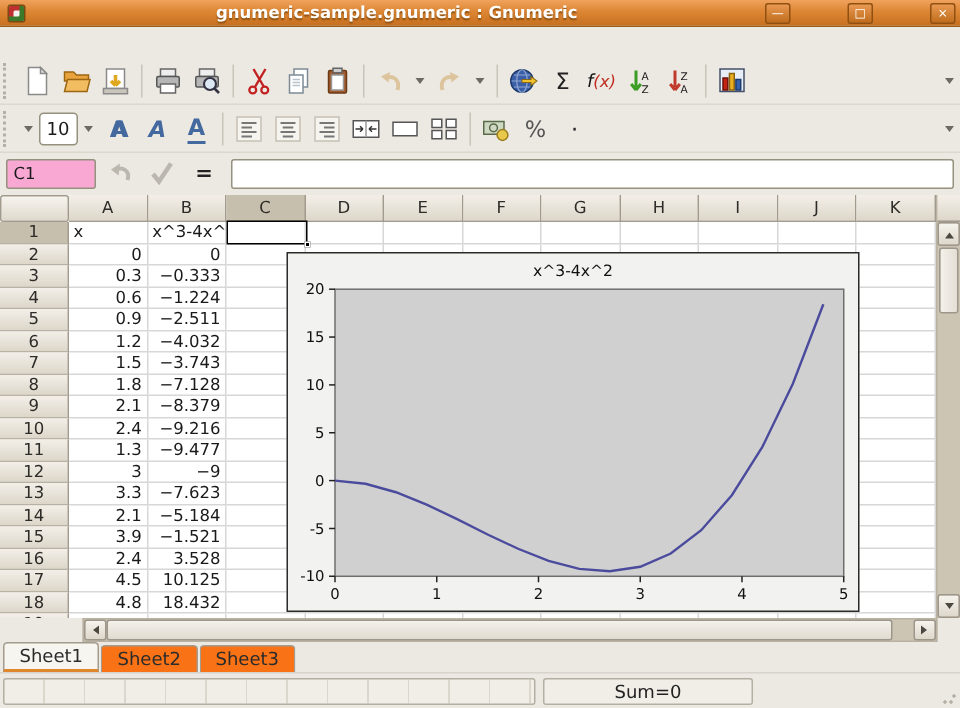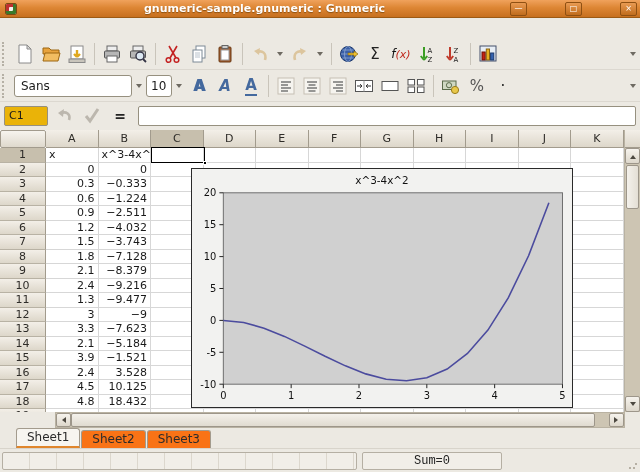--- a/index.html
+++ b/index.html
@@ -33,21 +33,21 @@
   .tri-down { width:0; height:0; border:3.5px solid transparent; border-top:4px solid #6e6a62; margin-top:4px; }
   .glyph-btn { font-size:15px; color:#222; }
   .fx i { font-style:italic; color:#111; font-size:12px; } .fx em { font-style:italic; color:#c02a1e; font-size:11px; }
   .fmt-a { font-size:15px; font-weight:bold; color:#44699e; }
   .combo { height:22px; background:#fff; border:1px solid #96907f; border-radius:3px; display:flex; align-items:center; padding:0 6px; font-size:12px; }
   .font-combo { width:118px; margin-left:2px; } .size-combo { width:26px; padding:0 4px; }
   .spacer { flex:1; }
 
   
   .formulabar { position:absolute; top:102px; left:0; width:640px; height:28px; display:flex; align-items:center; background:#ece9e2; padding:0 4px; }
-  .cellref { width:44px; height:20px; background:#eab308; border:1px solid #96907f; border-radius:2px; font-size:11px; padding:2px 4px; }
+  .cellref { width:60px; height:20px; background:#f9a8d4; border:1px solid #96907f; border-radius:2px; font-size:11px; padding:2px 4px; }
   .fb-btn { width:24px; height:24px; display:flex; align-items:center; justify-content:center; margin-left:4px; }
   .equals { font-size:14px; font-weight:bold; color:#222; }
   .formula-entry { flex:1; height:20px; margin-left:6px; background:#fff; border:1px solid #96907f; border-radius:2px; font-size:11px; padding:0 4px; font-family:inherit; }
 
   
   .sheet { position:absolute; top:130px; left:0; width:624px; height:282px; background:#fff; overflow:hidden; }
   .col-headers { display:flex; height:18px; }
   .corner { width:46px; height:18px; flex:none; background:linear-gradient(180deg,#f7f4ee,#dfd9cd); border:1px solid #a29b8d; border-radius:2px; }
   .col-h { width:52.5px; height:18px; flex:none; text-align:center; font-size:11px; line-height:17px; color:#2e2c28;
     background:linear-gradient(180deg,#f3efe8,#ddd7ca); border-right:1px solid #a29b8d; border-bottom:1px solid #a29b8d; }
@@ -76,31 +76,31 @@
   .tri-down-s { width:0; height:0; border:3px solid transparent; border-top:4px solid #4c4840; margin-top:2px; }
   .tri-left-s { width:0; height:0; border:3px solid transparent; border-right:4px solid #4c4840; margin-right:2px; }
   .tri-right-s { width:0; height:0; border:3px solid transparent; border-left:4px solid #4c4840; margin-left:2px; }
   .hscroll { position:absolute; left:55px; top:412px; width:570px; height:16px; background:#cdc5b3; border:1px solid #b9b2a2; display:flex; }
   .hs-btn { width:15px; height:100%; background:linear-gradient(180deg,#f6f3ed,#ddd7cb); border:1px solid #9d968a; border-radius:2px;
     display:flex; align-items:center; justify-content:center; flex:none; }
   .hs-thumb { width:524px; height:100%; background:linear-gradient(180deg,#f4f1eb,#e0dbd0); border:1px solid #9d968a; border-radius:2px; flex:none; }
   .hs-track-gap { flex:1; }
 
   
-  .tabs { position:absolute; top:428px; left:0; width:540px; height:20px; display:flex; align-items:flex-end; padding-left:16px; }
+  .tabs { position:absolute; top:428px; left:0; width:540px; height:20px; display:flex; align-items:flex-end; padding-left:2px; }
   .stab { height:18px; padding:0 10px; font-size:12px; line-height:17px; color:#2b2b2b; background:#f97316;
     border:1px solid #a39b8d; border-bottom:none; border-radius:3px 3px 0 0; margin-right:1px; }
   .stab.active { height:20px; background:#f7f5f0; border-bottom:2px solid #e0862c; font-weight:normal; }
 
   
   .statusbar { position:absolute; top:448px; left:0; width:640px; height:24px; background:#ece9e2; border-top:1px solid #d8d4cb; }
   .progress-panel { position:absolute; left:2px; top:3px; width:355px; height:18px; border:1px solid #b5afa3; border-radius:2px;
     background:repeating-linear-gradient(90deg,#f1eee8 0 26px,#dcd7cd 26px 27px); }
   .sum-panel { position:absolute; left:362px; top:3px; width:140px; height:18px; border:1px solid #b5afa3; border-radius:2px;
-    background:#f1eee8; text-align:center; font-size:12px; line-height:16px; color:#222;font-family:Liberation Mono, monospace; }
+    background:#f1eee8; text-align:center; font-size:12px; line-height:16px; color:#222; }
   .grip-corner { position:absolute; right:2px; bottom:2px; width:10px; height:10px;
     background:radial-gradient(circle at 2px 8px,#b5afa3 1px,transparent 1.2px),
                radial-gradient(circle at 6px 8px,#b5afa3 1px,transparent 1.2px),
                radial-gradient(circle at 8px 4px,#b5afa3 1px,transparent 1.2px); }
 </style>
 </head>
 <body>
 
 <div class="window">
 
@@ -258,23 +258,20 @@
         </span>
     </div>
     <div class="spacer"></div>
     <div class="dd">
         <div class="tri-down"></div>
       </div>
   </div>
 
   <div class="toolbar" id="toolbar-format">
     <div class="grip"></div>
-    <div class="combo font-combo">
-        <span>Sans</span>
-      </div>
     <div class="dd">
         <div class="tri-down"></div>
       </div>
     <div class="combo size-combo">
         <span>10</span>
       </div>
     <div class="dd">
         <div class="tri-down"></div>
       </div>
     <div class="tbtn fmt-a">

